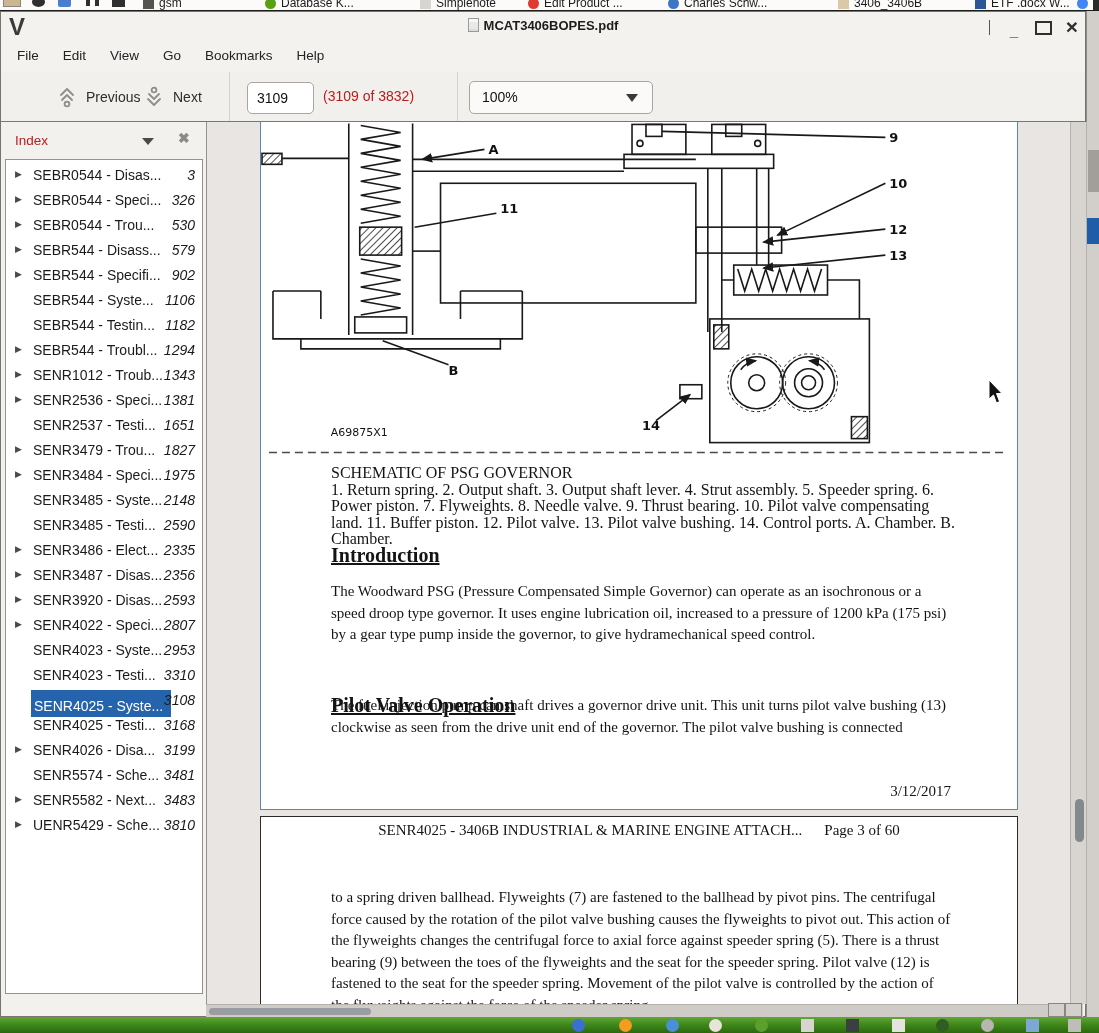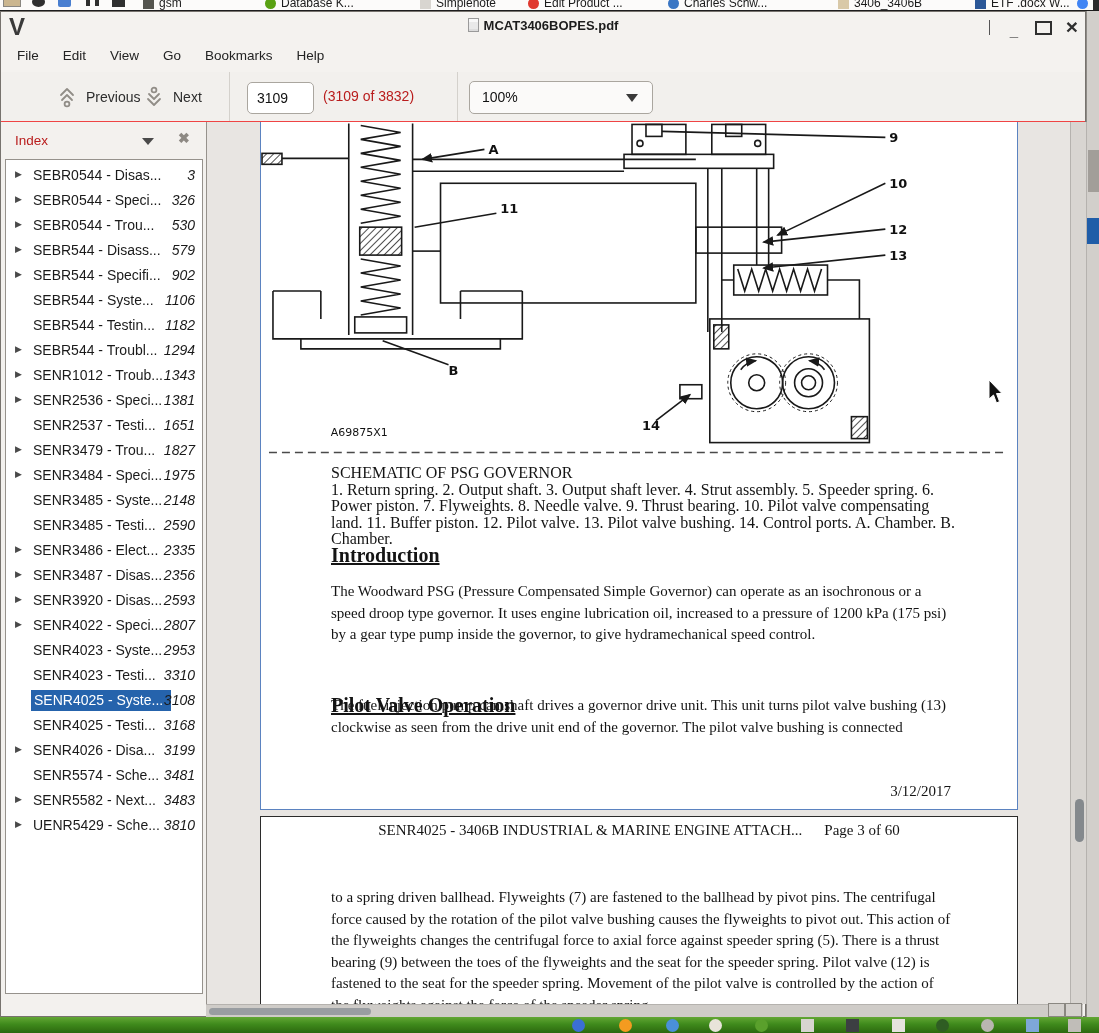--- a/index.html
+++ b/index.html
@@ -81,21 +81,21 @@
   #sb-title { position:absolute; left:14px; top:11px; font-size:13.5px; color:#b91c1c; }
   #sb-caret { position:absolute; left:141px; top:16px; width:0; height:0;
       border-left:6px solid transparent; border-right:6px solid transparent; border-top:7px solid #4a4a4a; }
   #sb-close { position:absolute; left:177px; top:8px; font-size:14px; font-weight:bold; color:#8d8983; }
   #sb-list { position:absolute; left:4px; top:37px; right:3px; bottom:21px; background:#fff;
              border:1px solid #96928c; overflow:hidden; padding-top:4px; }
   .srow { position:relative; height:25px; font-size:14px; color:#1a1a1a; }
   .tri { position:absolute; left:9px; top:5px; font-size:9px; color:#4a4a4a; }
   .slabel { position:absolute; left:27px; top:3px; }
   .spage { position:absolute; right:7px; top:3px; font-style:italic; }
-  .srow.selected .slabel { left:25px; top:1px; background:#2563ac; color:#fff; padding:2px 8px 3px 3px; }
+  .srow.selected .slabel { left:25px; top:1px; background:#2563ac; color:#fff; padding:8px 8px 3px 3px; }
 
   
   #main { position:absolute; left:205px; top:110px; width:881px; height:882px;
           background:#e8e5e2; border-left:1px solid #96928c; overflow:hidden; }
   .pdfpage { position:absolute; background:#fff; width:758px; left:53px;
              font-family:"Liberation Serif",serif; color:#141414; }
   #page1 { top:-16px; height:704px; border:1px solid #5b83c0; }
   #page2 { top:694px; height:330px; border:1px solid #2b2b2b; }
   .schematic { position:absolute; left:0; top:16px; width:756px; height:334px; }
   #cap { position:absolute; left:70px; top:358px; width:628px; font-size:16px; line-height:16.5px; }

